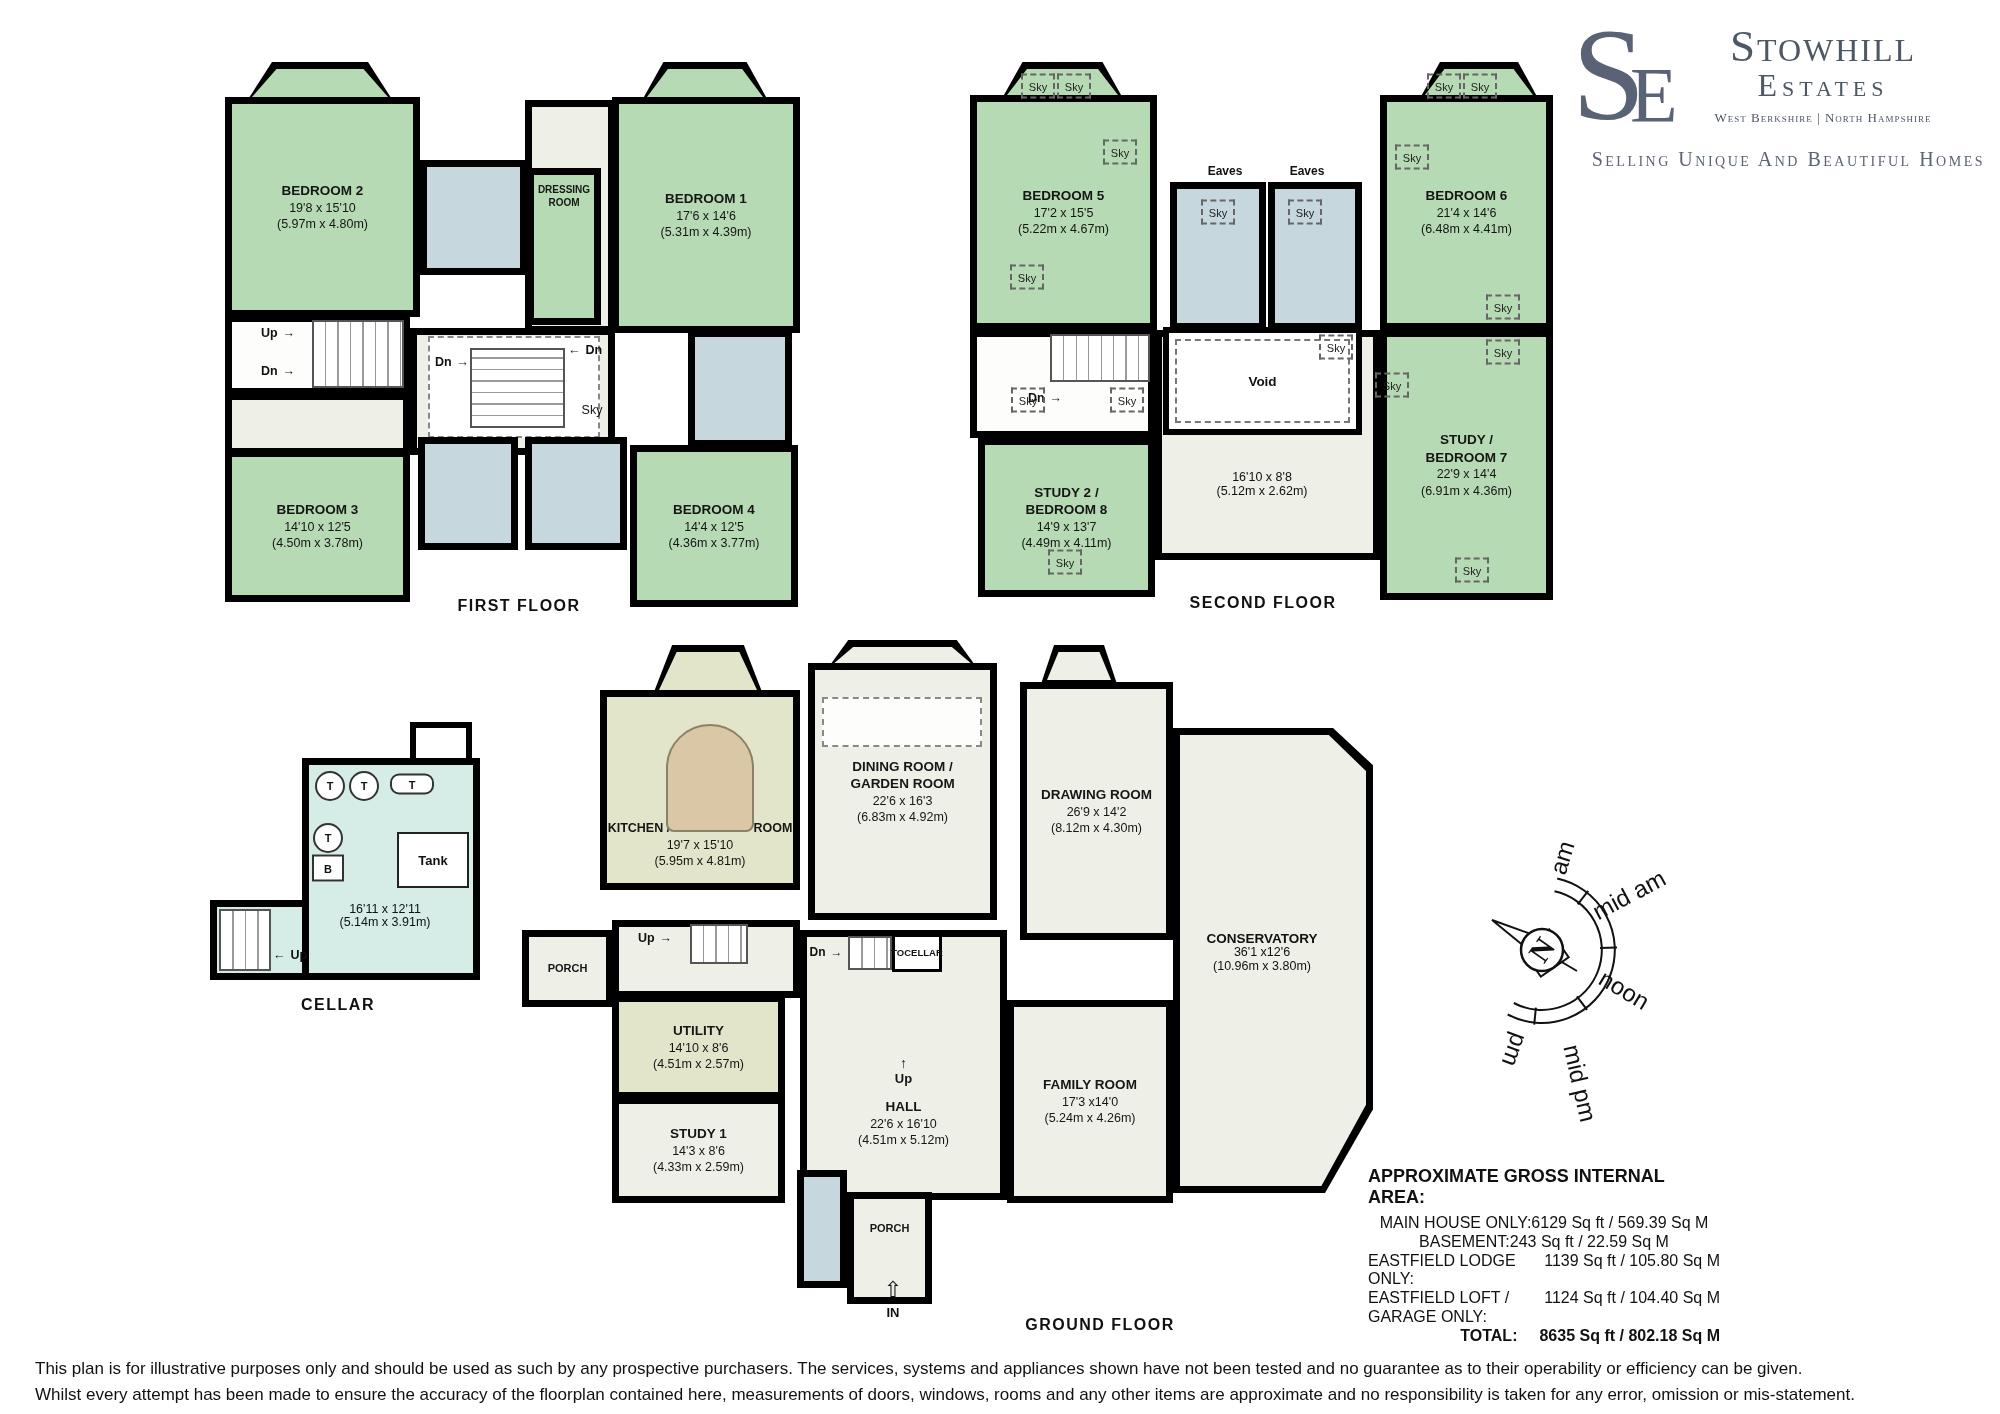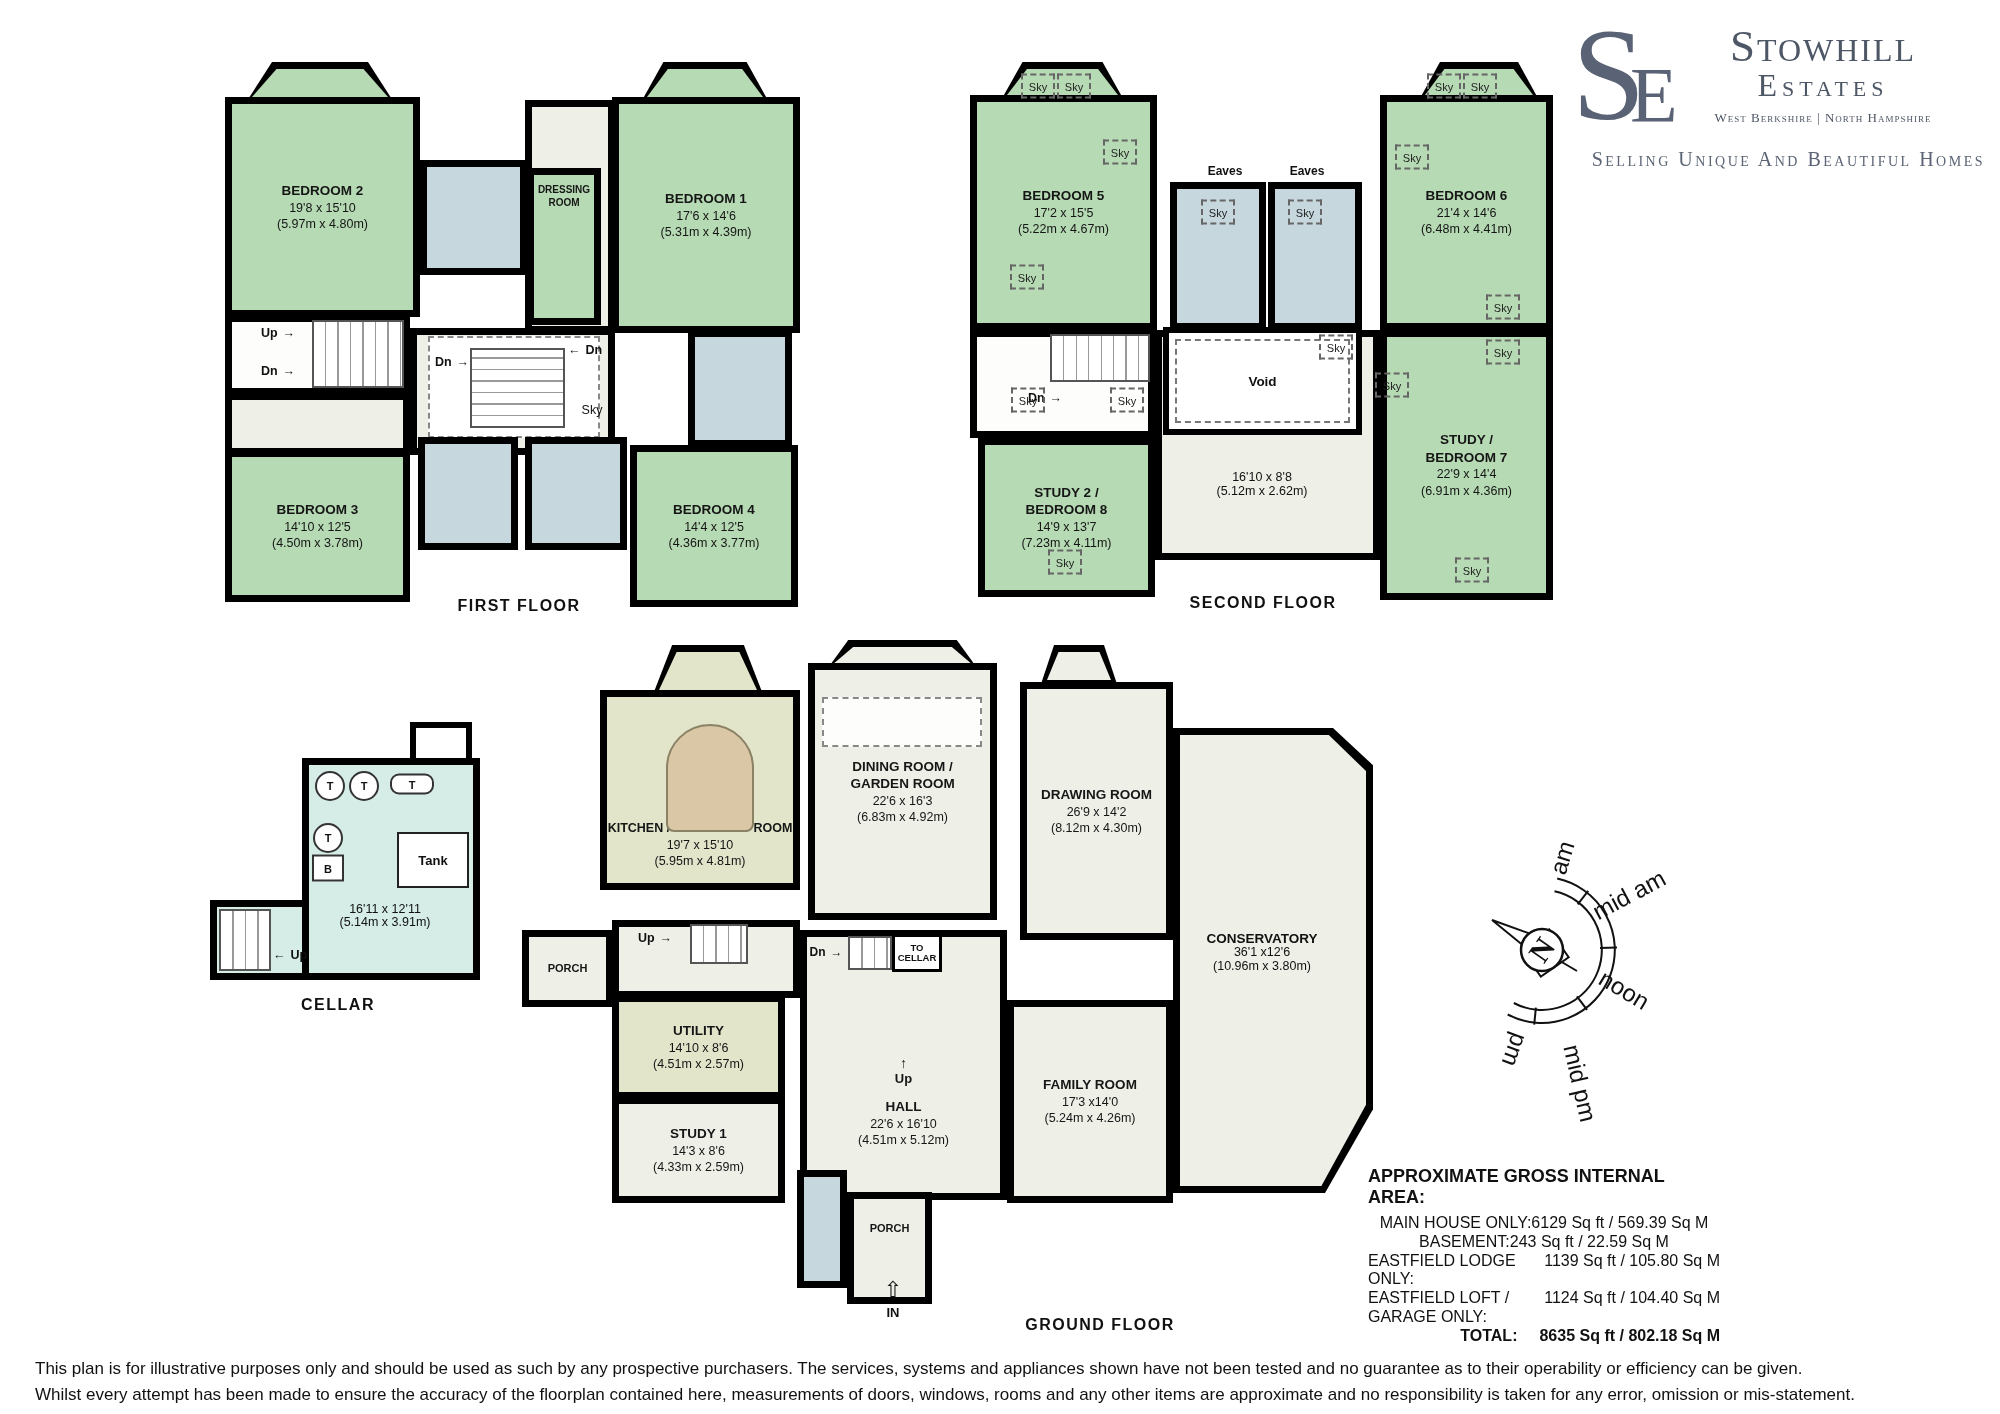--- a/index.html
+++ b/index.html
@@ -123,21 +123,21 @@
   <div class="stv" style="left:1050px;top:334px;width:100px;height:48px"></div>
   <div class="lbl b" style="left:1045px;top:398px">
       <span>Dn</span>
       <span style="font-weight:400">→</span>
     </div>
 
   <div class="room green" style="left:978px;top:438px;width:177px;height:159px">
     <div class="nm">STUDY 2 /</div>
     <div class="nm">BEDROOM 8</div>
     <div class="dm">14'9 x 13'7</div>
-    <div class="dm">(7.23m x 4.11m)</div>
+    <div class="dm">(4.49m x 4.11m)</div>
   </div>
 
   <div class="lbl b" style="left:1225px;top:171px;font-size:12px">
       <span>Eaves</span>
     </div>
   <div class="lbl b" style="left:1307px;top:171px;font-size:12px">
       <span>Eaves</span>
     </div>
   <div class="room blue" style="left:1170px;top:182px;width:96px;height:148px"></div>
   <div class="room blue" style="left:1268px;top:182px;width:94px;height:148px"></div>
@@ -283,21 +283,21 @@
     <div class="nm">HALL</div>
     <div class="dm">22'6 x 16'10</div>
     <div class="dm">(4.51m x 5.12m)</div>
   </div>
 
   <div class="lbl b" style="left:826px;top:952px;font-size:12px">
       <span>Dn</span>
       <span style="font-weight:400">→</span>
     </div>
   <div class="stv" style="left:848px;top:936px;width:44px;height:34px"></div>
-  <div class="abs" style="left:892px;top:934px;width:50px;height:38px;border:3px solid #000;background:#fff;display:flex;flex-direction:column;align-items:center;justify-content:center;line-height:1.1">
+  <div class="abs" style="left:892px;top:934px;width:50px;height:38px;border:3px solid #000;background:#fff;display:flex;flex-direction:row;align-items:center;justify-content:center;line-height:1.1">
     <span class="b" style="font-size:9.5px">TO</span>
     <span class="b" style="font-size:9.5px">CELLAR</span>
   </div>
 
   <div class="room cream" style="left:612px;top:920px;width:188px;height:78px"></div>
   <div class="stv" style="left:690px;top:924px;width:58px;height:40px"></div>
   <div class="lbl b" style="left:655px;top:938px">
       <span>Up</span>
       <span style="font-weight:400">→</span>
     </div>

